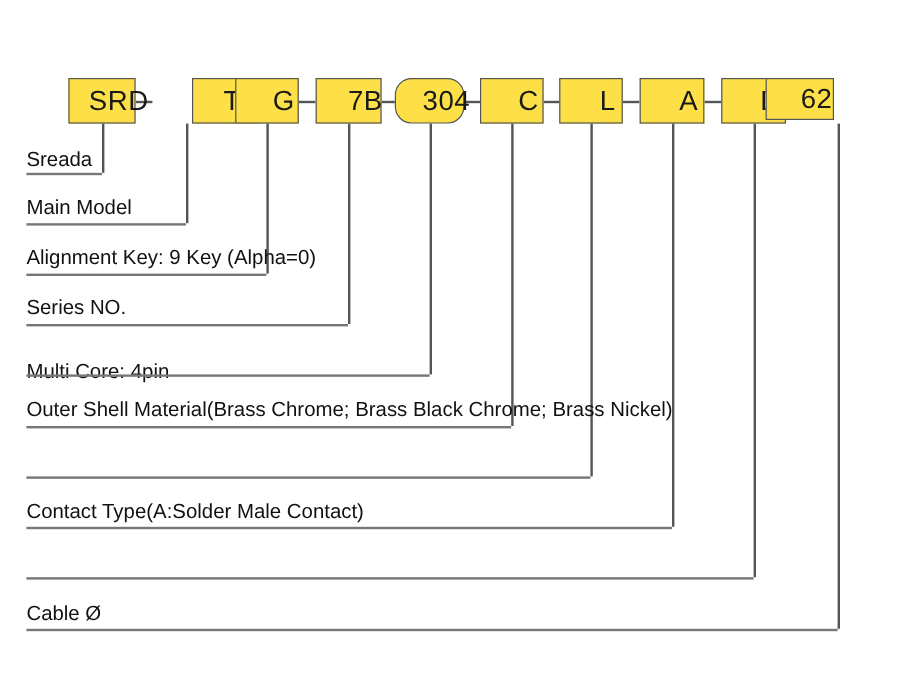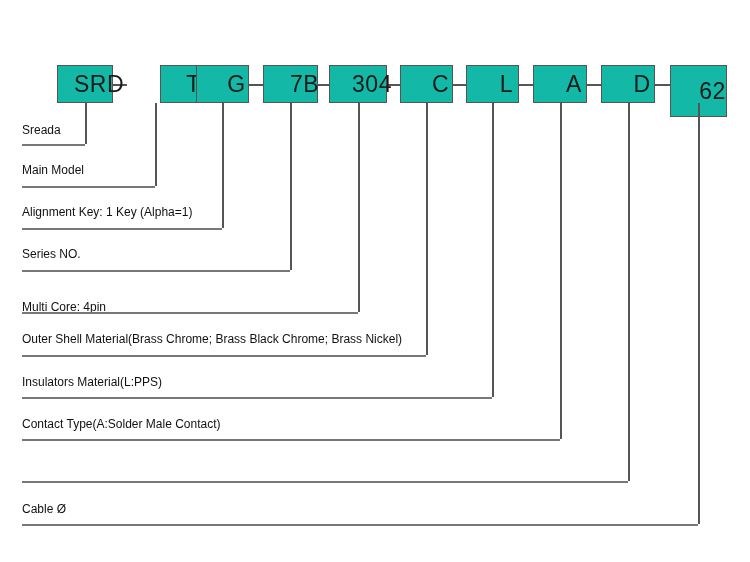--- a/index.html
+++ b/index.html
@@ -14,21 +14,21 @@
     background: #ffffff;
     font-family: "Liberation Sans", sans-serif;
     overflow: hidden;
   }
 
   
   .code-box {
     position: absolute;
     box-sizing: border-box;
     border: 1.6px solid #555555;
-    background: #14b8a6;
+    background: #fde047;
     display: flex;
     align-items: center;
     justify-content: center;
     font-size: 23px;
     color: #1a1a1a;
     letter-spacing: 0.5px;
     line-height: 1;
     padding-left: 28px;
   }
 
@@ -41,21 +41,21 @@
   .hline {
     position: absolute;
     height: 1.6px;
     background: #555555;
   }
 
   
   .row-label {
     position: absolute;
     left: 22px;
-    font-size: 12px;
+    font-size: 17px;
     color: #111111;
     white-space: nowrap;
     line-height: 1;
   }
   .row-rule {
     position: absolute;
     left: 22px;
     height: 2px;
     background: #777777;
   }
@@ -70,48 +70,47 @@
     <div class="hline" style="left: 318px; width: 11px; top: 84px;"></div>
     <div class="hline" style="left: 387px; width: 13px; top: 84px;"></div>
     <div class="hline" style="left: 453px; width: 13px; top: 84px;"></div>
     <div class="hline" style="left: 519px; width: 14px; top: 84px;"></div>
     <div class="hline" style="left: 587px; width: 14px; top: 84px;"></div>
     <div class="hline" style="left: 655px; width: 15px; top: 84px;"></div>
     <div class="code-box" style="left: 57px; top: 65px; width: 56px; height: 38px;">SRD</div>
     <div class="code-box" style="left: 127px; top: 65px; width: 56px; height: 38px; margin-left: 33px;">TH</div>
     <div class="code-box" style="left: 196px; top: 65px; width: 53px; height: 38px;">G</div>
     <div class="code-box" style="left: 263px; top: 65px; width: 55px; height: 38px;">7B</div>
-    <div class="code-box" style="left: 329px; top: 65px; width: 58px; height: 38px;">304</div>
+    <div class="code-box" style="left: 329px; top: 65px; width: 58px; height: 38px; border-radius: 14px;">304</div>
     <div class="code-box" style="left: 400px; top: 65px; width: 53px; height: 38px;">C</div>
     <div class="code-box" style="left: 466px; top: 65px; width: 53px; height: 38px;">L</div>
     <div class="code-box" style="left: 533px; top: 65px; width: 54px; height: 38px;">A</div>
     <div class="code-box" style="left: 601px; top: 65px; width: 54px; height: 38px;">D</div>
-    <div class="code-box" style="left: 670px; top: 65px; width: 57px; height: 52px;">62</div>
+    <div class="code-box" style="left: 638px; top: 65px; width: 57px; height: 35px;">62</div>
     <div class="vline" style="left: 85px; top: 103px; height: 41px;"></div>
     <div class="vline" style="left: 155px; top: 103px; height: 83px;"></div>
     <div class="vline" style="left: 222px; top: 103px; height: 125px;"></div>
     <div class="vline" style="left: 290px; top: 103px; height: 167px;"></div>
     <div class="vline" style="left: 358px; top: 103px; height: 209px;"></div>
     <div class="vline" style="left: 426px; top: 103px; height: 252px;"></div>
     <div class="vline" style="left: 492px; top: 103px; height: 294px;"></div>
     <div class="vline" style="left: 560px; top: 103px; height: 336px;"></div>
     <div class="vline" style="left: 628px; top: 103px; height: 378px;"></div>
     <div class="vline" style="left: 698px; top: 103px; height: 421px;"></div>
     <div class="row-label" style="top: 124px;">Sreada</div>
     <div class="row-rule" style="top: 144px; width: 63px;"></div>
     <div class="row-label" style="top: 164px;">Main Model</div>
     <div class="row-rule" style="top: 186px; width: 133px;"></div>
-    <div class="row-label" style="top: 206px;">Alignment Key: 1 Key (Alpha=1)</div>
+    <div class="row-label" style="top: 206px;">Alignment Key: 9 Key (Alpha=0)</div>
     <div class="row-rule" style="top: 228px; width: 200px;"></div>
     <div class="row-label" style="top: 248px;">Series NO.</div>
     <div class="row-rule" style="top: 270px; width: 268px;"></div>
     <div class="row-label" style="top: 301px;">Multi Core: 4pin</div>
     <div class="row-rule" style="top: 312px; width: 336px;"></div>
     <div class="row-label" style="top: 333px; text-align: center;">Outer Shell Material(Brass Chrome; Brass Black Chrome; Brass Nickel)</div>
     <div class="row-rule" style="top: 355px; width: 404px;"></div>
-    <div class="row-label" style="top: 376px;">Insulators Material(L:PPS)</div>
     <div class="row-rule" style="top: 397px; width: 470px;"></div>
     <div class="row-label" style="top: 418px;">Contact Type(A:Solder Male Contact)</div>
     <div class="row-rule" style="top: 439px; width: 538px;"></div>
     <div class="row-rule" style="top: 481px; width: 606px;"></div>
     <div class="row-label" style="top: 503px;">Cable Ø</div>
     <div class="row-rule" style="top: 524px; width: 676px;"></div>
   </div>
 
 </body></html>

